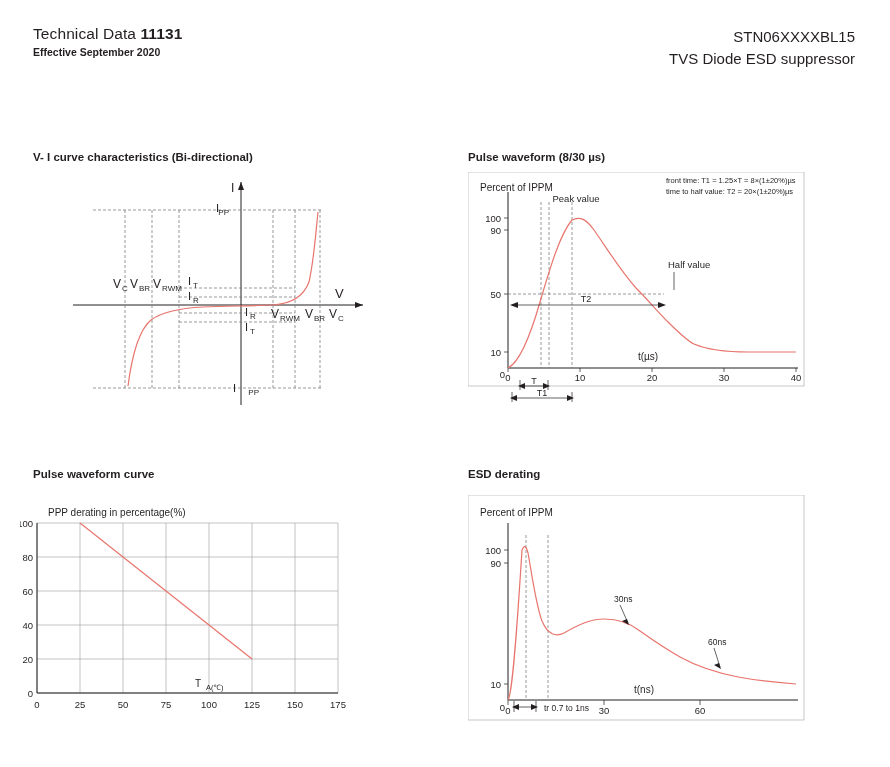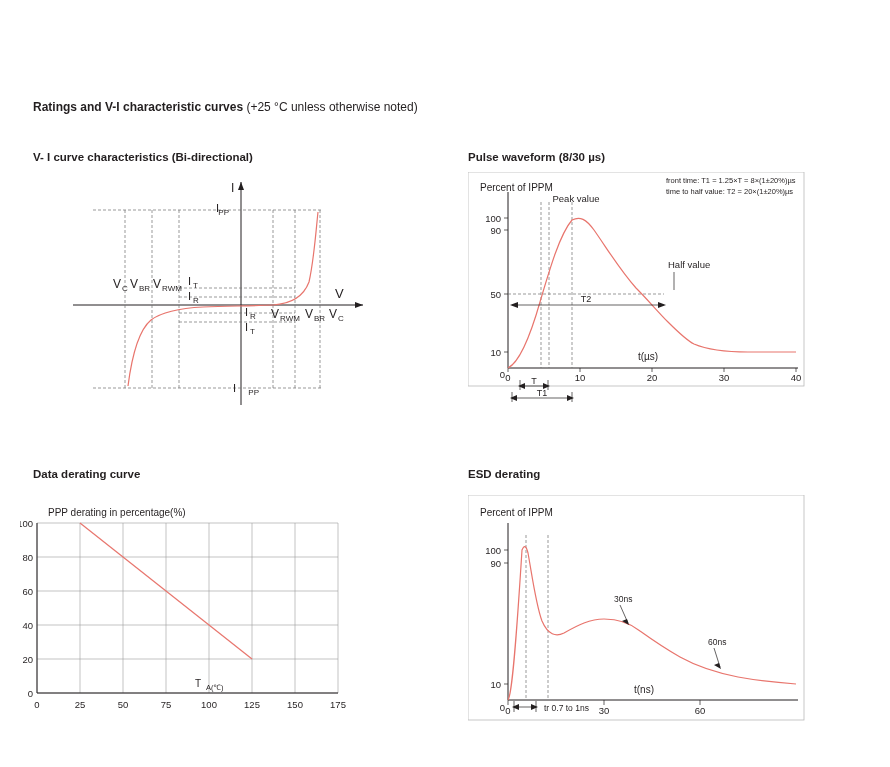--- a/index.html
+++ b/index.html
@@ -116,25 +116,34 @@
     stroke: #231f20;
     stroke-width: 0.7;
     fill: none;
   }
 </style>
 </head>
 <body>
 
 <div class="page">
 
-
-  <div class="ratings-line">
-    <span class="bold">Ratings and V-I characteristic curves</span>
-    <span class="norm">(+25 °C unless otherwise noted)</span>
-  </div>
+  <div class="header">
+    <div class="hdr-left">
+      <div class="hdr-title">
+        <span>Technical Data</span>
+        <b>11131</b>
+      </div>
+      <div class="hdr-sub">Effective September 2020</div>
+    </div>
+    <div class="hdr-right">
+      <div class="hdr-part">STN06XXXXBL15</div>
+      <div class="hdr-desc">TVS Diode ESD suppressor</div>
+    </div>
+  </div>
+
 
   <div class="chart-title" style="left:33px; top:151px;">V- I curve characteristics (Bi-directional)</div>
   <div class="chart-box" style="left:33px; top:170px;">
     <svg width="400" height="240" viewBox="0 0 400 240">
 
       <line class="axis-line" x1="40" y1="135" x2="330" y2="135"></line>
       <line class="axis-line" x1="208" y1="12" x2="208" y2="235"></line>
 
       <polygon points="330,135 322,132 322,138" fill="#231f20"></polygon>
       <polygon points="208,12 205,20 211,20" fill="#231f20"></polygon>
@@ -254,21 +263,21 @@
       <text x="198" y="11" font-size="7.5">front time: T1 = 1.25×T = 8×(1±20%)µs</text>
       <text x="198" y="22" font-size="7.5">time to half value: T2 = 20×(1±20%)µs</text>
 
       <text x="180" y="188" font-size="10" text-anchor="middle">t(µs)</text>
     </svg>
     <div style="position:absolute; left:12px; top:10px; font-size:10px;">
       <span>Percent of IPPM</span>
     </div>
   </div>
 
-  <div class="chart-title" style="left:33px; top:468px;">Data derating curve</div>
+  <div class="chart-title" style="left:33px; top:468px;">Pulse waveform curve</div>
   <div class="chart-box" style="left:20px; top:495px;">
     <svg width="360" height="240" viewBox="0 0 360 240">
 
       <g>
         <line class="grid-line" x1="17" y1="28" x2="318" y2="28"></line>
         <line class="grid-line" x1="17" y1="62" x2="318" y2="62"></line>
         <line class="grid-line" x1="17" y1="96" x2="318" y2="96"></line>
         <line class="grid-line" x1="17" y1="130" x2="318" y2="130"></line>
         <line class="grid-line" x1="17" y1="164" x2="318" y2="164"></line>
         <line class="grid-line" x1="17" y1="198" x2="318" y2="198"></line>

